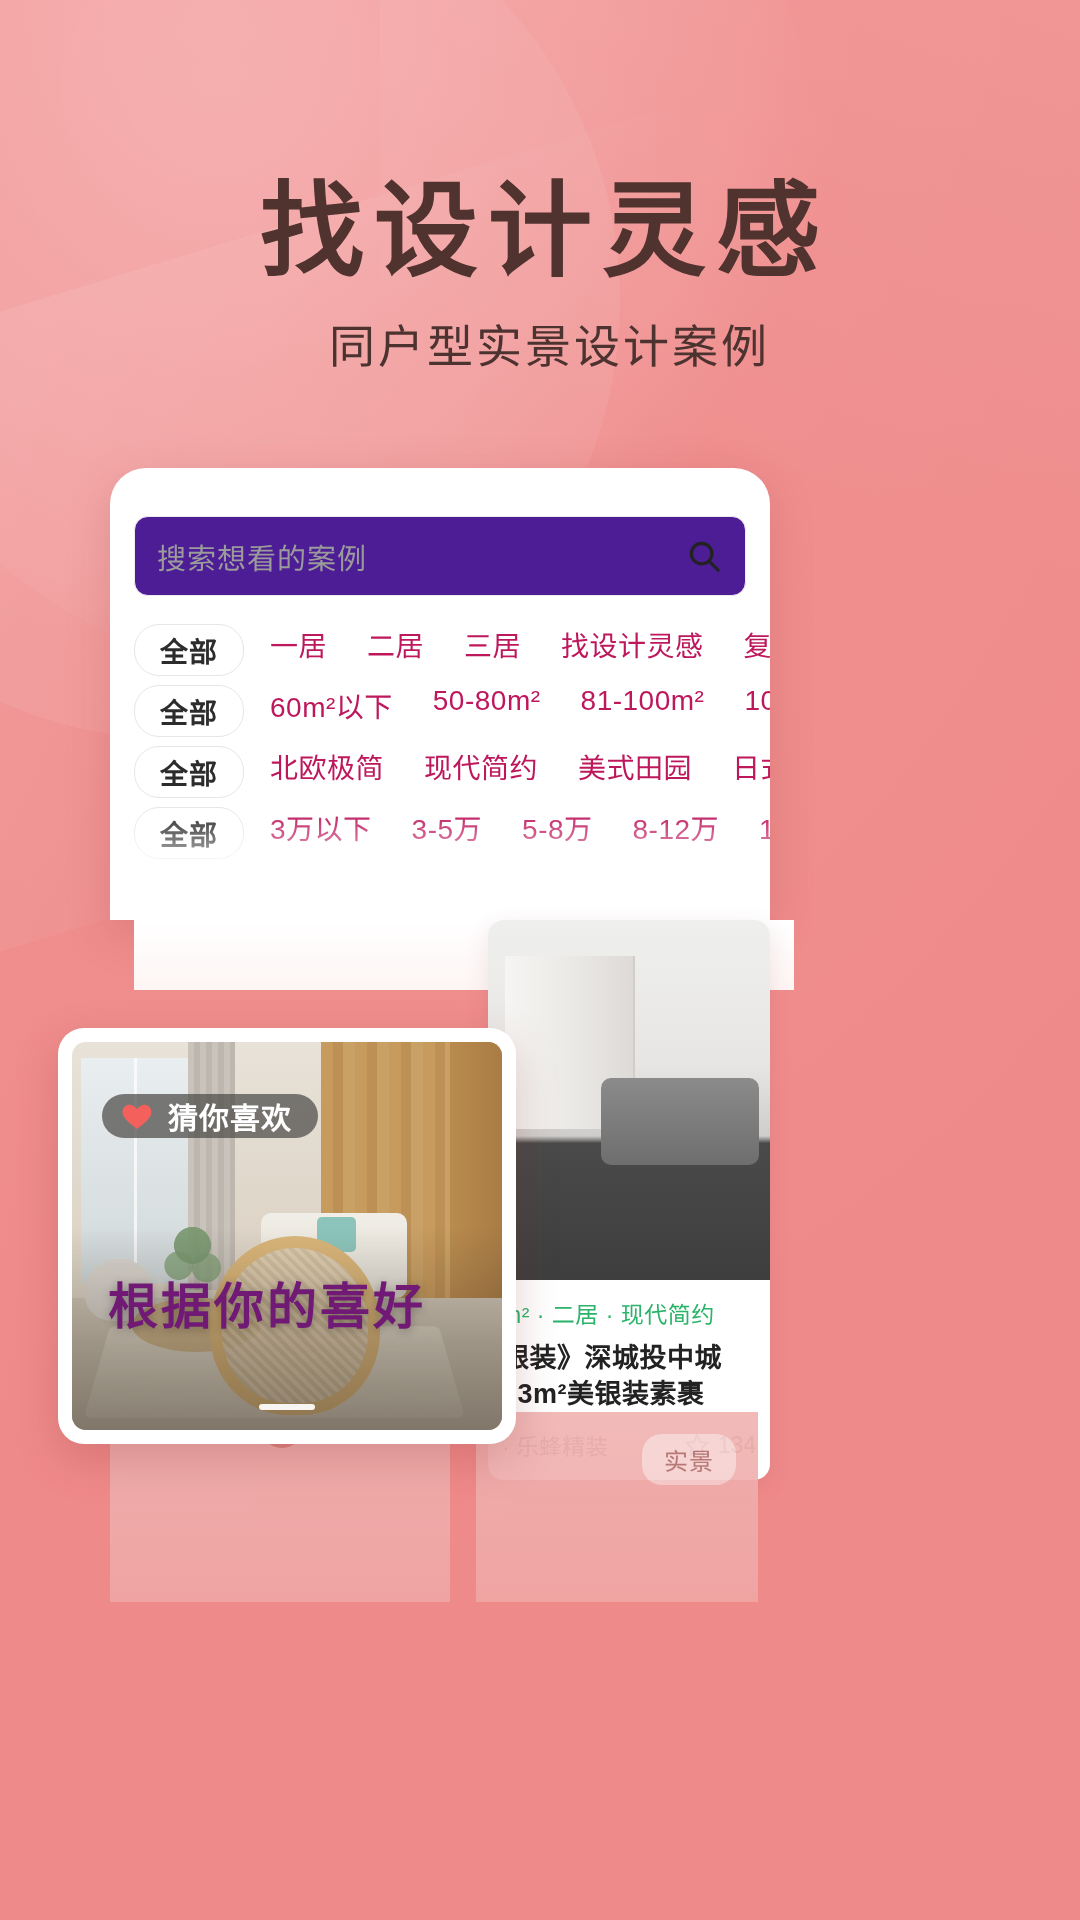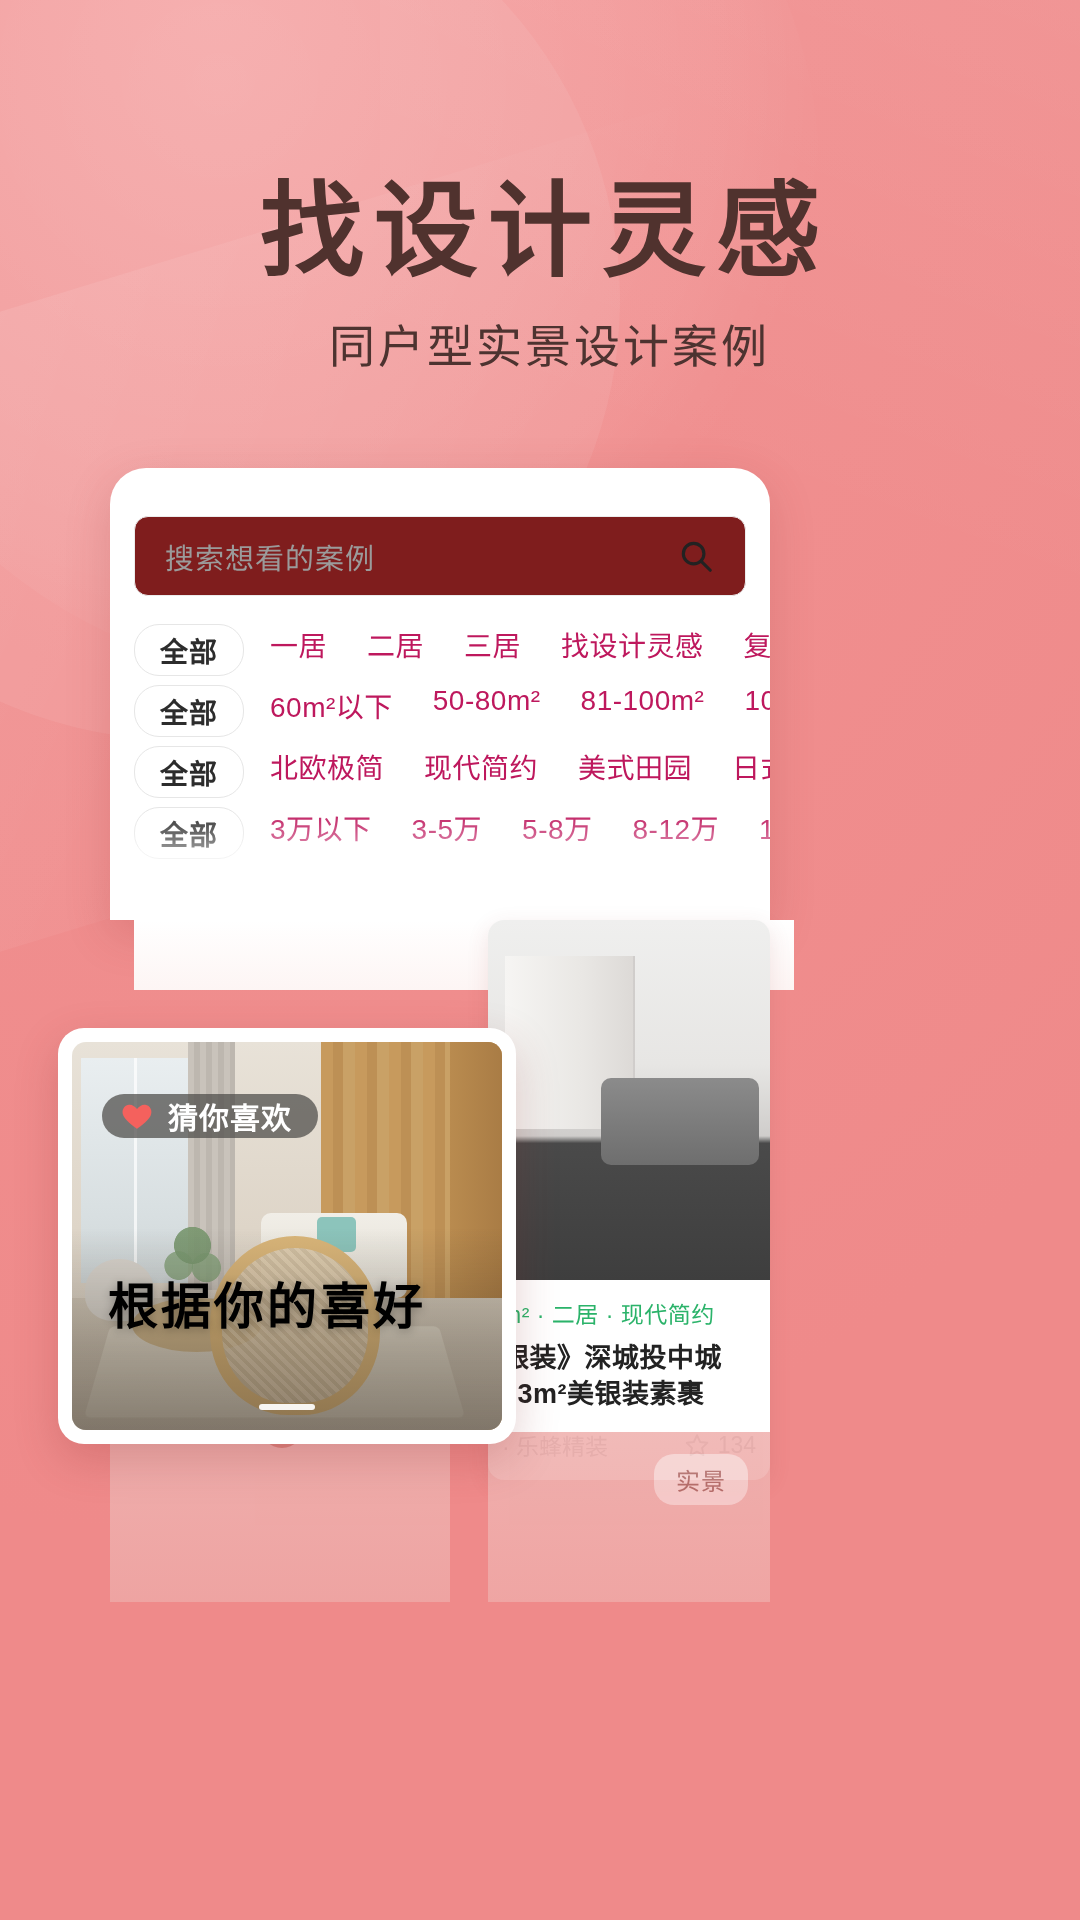--- a/index.html
+++ b/index.html
@@ -79,23 +79,23 @@
     overflow:hidden;
   }
   .phone-inner{position:absolute;inset:0;}
 
   .search-box{
     position:absolute;left:24px;top:48px;
     width:612px;height:80px;
     box-sizing:border-box;
     border:1px solid #ececec;
     border-radius:14px;
-    background:#7f1d1d;
+    background:#4c1d95;
     display:flex;align-items:center;
-    padding:0 30px;
+    padding:0 22px;
   }
   .search-placeholder{
     font-size:29px;color:#9b9b9b;flex:1;letter-spacing:1px;
   }
   .search-icon{width:38px;height:38px;flex:0 0 auto;display:block;}
 
   .filter-rows{
     position:absolute;left:24px;top:156px;width:700px;
   }
   .filter-row{
@@ -187,24 +187,23 @@
   }
   .lamp{
     position:absolute;left:150px;top:10px;width:44px;height:26px;
     border-radius:0 0 22px 22px;
     background:rgba(214,122,118,.85);
   }
   .lamp-cord{
     position:absolute;left:170px;top:0;width:3px;height:14px;background:rgba(210,120,116,.8);
   }
   .strip-right{
-    position:absolute;left:378px;top:0;width:282px;height:202px;
+    position:absolute;left:366px;top:0;width:282px;height:202px;
     background:linear-gradient(180deg,#f0b3b1 0%,#efa6a4 100%);
     opacity:.9;
-    margin-top:20px;
   }
   .badge-shijing{
     position:absolute;right:22px;top:22px;
     padding:8px 22px;border-radius:20px;
     background:rgba(255,255,255,.42);
     color:#b06b68;font-size:24px;letter-spacing:1px;
   }
 
   
   .featured{
@@ -294,21 +293,21 @@
     border-radius:30px;
     display:flex;align-items:center;gap:14px;
   }
   .heart-icon{width:34px;height:34px;display:block;}
   .love-badge-text{
     font-size:30px;color:#fff;font-weight:700;letter-spacing:1px;
   }
 
   .feat-caption{
     position:absolute;left:36px;bottom:92px;
-    font-size:50px;font-weight:800;color:#000000;letter-spacing:3px;
+    font-size:50px;font-weight:800;color:#701a75;letter-spacing:3px;
     text-shadow:0 2px 10px rgba(0,0,0,.30);
   }
   .feat-sub{
     position:absolute;left:36px;bottom:46px;
     font-size:30px;color:#f3f0ee;letter-spacing:2px;
     text-shadow:0 2px 8px rgba(0,0,0,.30);
   }
   .feat-indicator{
     position:absolute;left:50%;transform:translateX(-50%);bottom:20px;
     width:56px;height:6px;border-radius:3px;background:rgba(255,255,255,.92);

